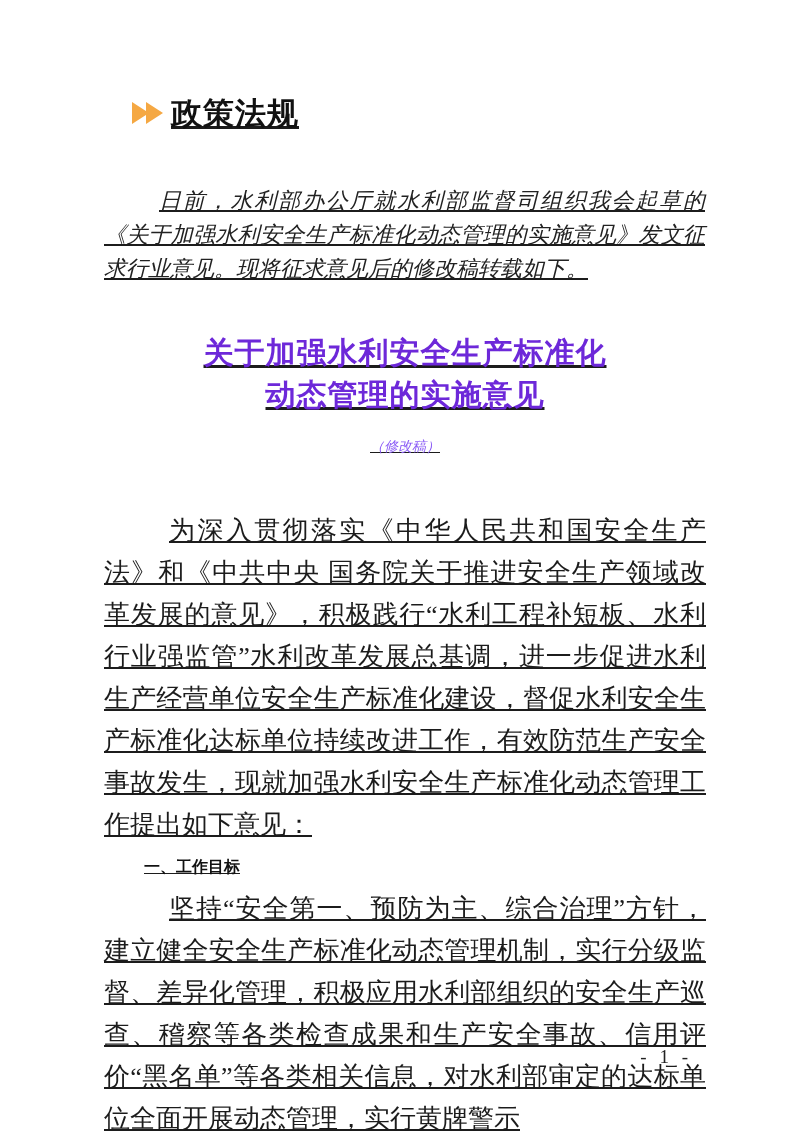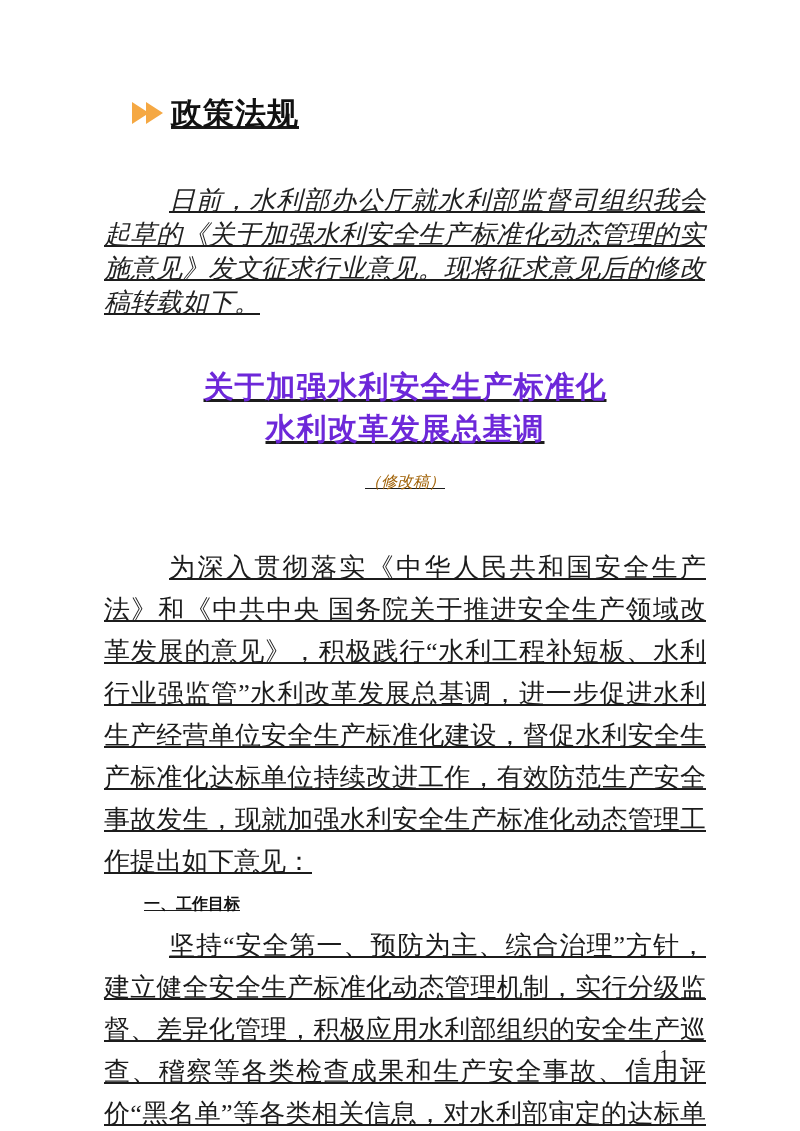--- a/index.html
+++ b/index.html
@@ -52,44 +52,44 @@
     font-size: 31px;
     letter-spacing: 1px;
     color: #111111;
     line-height: 1;
   }
   
   .intro {
     margin: 52px 1px 0 0;
     font-family: "Liberation Serif", serif;
     font-style: italic;
-    font-size: 26px;
+    font-size: 22px;
     line-height: 34px;
     text-align: justify;
     text-indent: 2.5em;
     color: #222222;
   }
   
   .doc-title {
     margin: 46px 0 0 0;
     font-family: "Liberation Serif", serif;
     font-weight: bold;
     font-size: 30px;
     line-height: 42px;
     text-align: center;
     letter-spacing: 1px;
     color: #6d28d9;
   }
   .doc-subtitle {
     margin-top: 22px;
     font-family: "Liberation Serif", serif;
     font-style: italic;
-    font-size: 16px;
+    font-size: 14px;
     text-align: center;
-    color: #a16207;
+    color: #8b5cf6;
   }
   
   .body-para {
     margin: 0;
     font-family: "Liberation Serif", serif;
     font-size: 26px;
     line-height: 42px;
     text-align: justify;
     text-indent: 2.5em;
     color: #1c1c1c;
@@ -127,21 +127,21 @@
         <span class="arrow-tri"></span>
         <span class="arrow-tri"></span>
       </span>
       <span class="section-title">政策法规</span>
     </div>
 
     <p class="intro">日前，水利部办公厅就水利部监督司组织我会起草的《关于加强水利安全生产标准化动态管理的实施意见》发文征求行业意见。现将征求意见后的修改稿转载如下。</p>
 
     <h1 class="doc-title">
       <span>关于加强水利安全生产标准化</span><br>
-      <span>水利改革发展总基调</span>
+      <span>动态管理的实施意见</span>
     </h1>
 
     <div class="doc-subtitle">（修改稿）</div>
 
     <p class="body-para first">为深入贯彻落实《中华人民共和国安全生产法》和《中共中央 国务院关于推进安全生产领域改革发展的意见》，积极践行“水利工程补短板、水利行业强监管”水利改革发展总基调，进一步促进水利生产经营单位安全生产标准化建设，督促水利安全生产标准化达标单位持续改进工作，有效防范生产安全事故发生，现就加强水利安全生产标准化动态管理工作提出如下意见：</p>
 
     <h2 class="section-heading">一、工作目标</h2>
 
     <p class="body-para">坚持“安全第一、预防为主、综合治理”方针，建立健全安全生产标准化动态管理机制，实行分级监督、差异化管理，积极应用水利部组织的安全生产巡查、稽察等各类检查成果和生产安全事故、信用评价“黑名单”等各类相关信息，对水利部审定的达标单位全面开展动态管理，实行黄牌警示</p>
 

